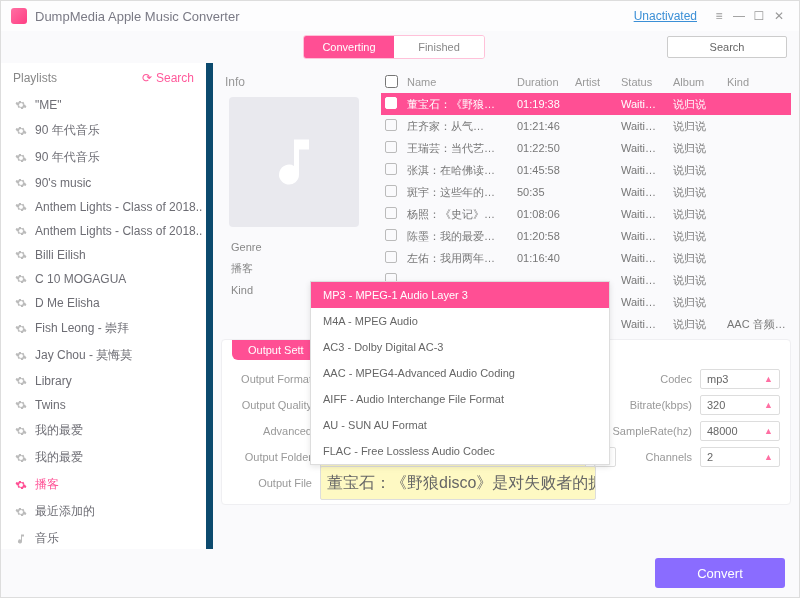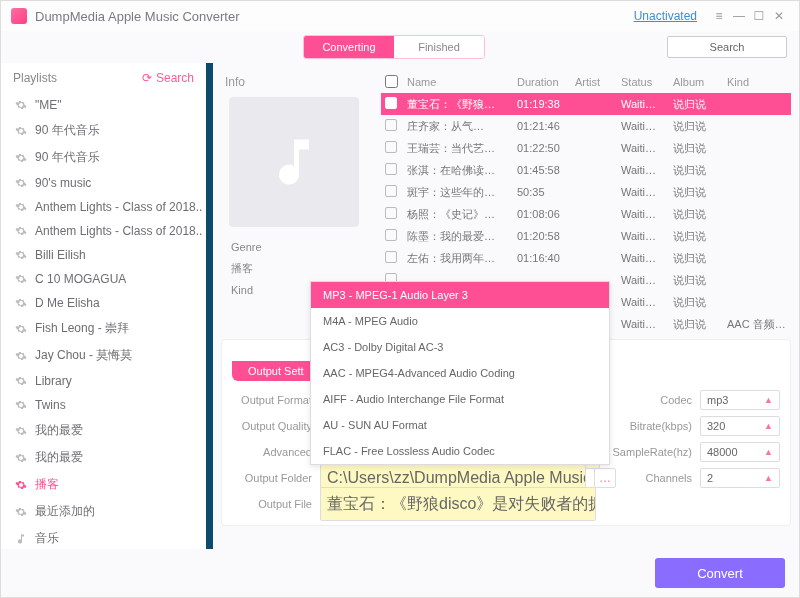--- a/index.html
+++ b/index.html
@@ -44,21 +44,21 @@
 .col-album { width: 48px; flex: 0 0 48px; overflow: hidden; text-overflow: ellipsis; white-space: nowrap; }
 .col-kind { width: 60px; flex: 0 0 60px; overflow: hidden; text-overflow: ellipsis; white-space: nowrap; }
 .tl-row { color: #777; }
 .tl-row.sel { background: #ff4f94; color: #fff; }
 .cbx { width: 12px; height: 12px; border: 1px solid #bbb; border-radius: 2px; display: inline-block; }
 .tl-row.sel .cbx { border-color: #fff; background: #fff; }
 .dropdown { position: absolute; left: 310px; top: 281px; width: 300px; background: #fff; border: 1px solid #ddd; box-shadow: 0 2px 6px rgba(0,0,0,0.1); z-index: 50; }
 .dd-item { padding: 7px 12px; font-size: 11px; color: #666; cursor: pointer; }
 .dd-item.sel { background: #ff4f94; color: #fff; }
 .output-sec { background: #fff; border: 1px solid #efeff2; border-radius: 4px; padding: 0 10px 8px; }
-.sec-title { display: inline-block; background: #ff4f94; color: #fff; padding: 4px 16px; border-radius: 0 0 6px 6px; font-size: 11px; margin-bottom: 6px; margin-top: 21px; }
+.sec-title { display: inline-block; background: #ff4f94; color: #fff; padding: 4px 16px; border-radius: 0 0 6px 6px; font-size: 11px; margin-bottom: 6px; }
 .form-row { display: flex; align-items: center; height: 26px; gap: 8px; }
 .form-lbl { width: 80px; text-align: right; font-size: 11px; color: #999; }
 .form-lbl.r2 { width: 84px; }
 .selectbox { flex: 1; height: 20px; border: 1px solid #ddd; border-radius: 2px; background: #fff; display: flex; align-items: center; padding: 0 6px; font-size: 11px; color: #666; position: relative; cursor: pointer; min-width: 0; }
 .selectbox .caret { margin-left: auto; color: #ff6fa3; font-size: 9px; }
 .small-sel { width: 80px; flex: 0 0 80px; }
 .textbox { flex: 1; height: 20px; border: 1px solid #ddd; border-radius: 2px; background: #fef9c3; padding: 16px 6px; font-size: 16px; color: #666; display: flex; align-items: center; overflow: hidden; white-space: nowrap; }
 .browse { width: 22px; height: 20px; border: 1px solid #ddd; border-radius: 2px; display: flex; align-items: center; justify-content: center; color: #ff6fa3; cursor: pointer; }
 .footer { height: 48px; display: flex; align-items: center; justify-content: flex-end; padding: 0 14px; background: #fafafc; }
 .convert-btn { width: 130px; height: 30px; background: #8a6cff; color: #fff; border: none; border-radius: 3px; font-size: 13px; cursor: pointer; }

